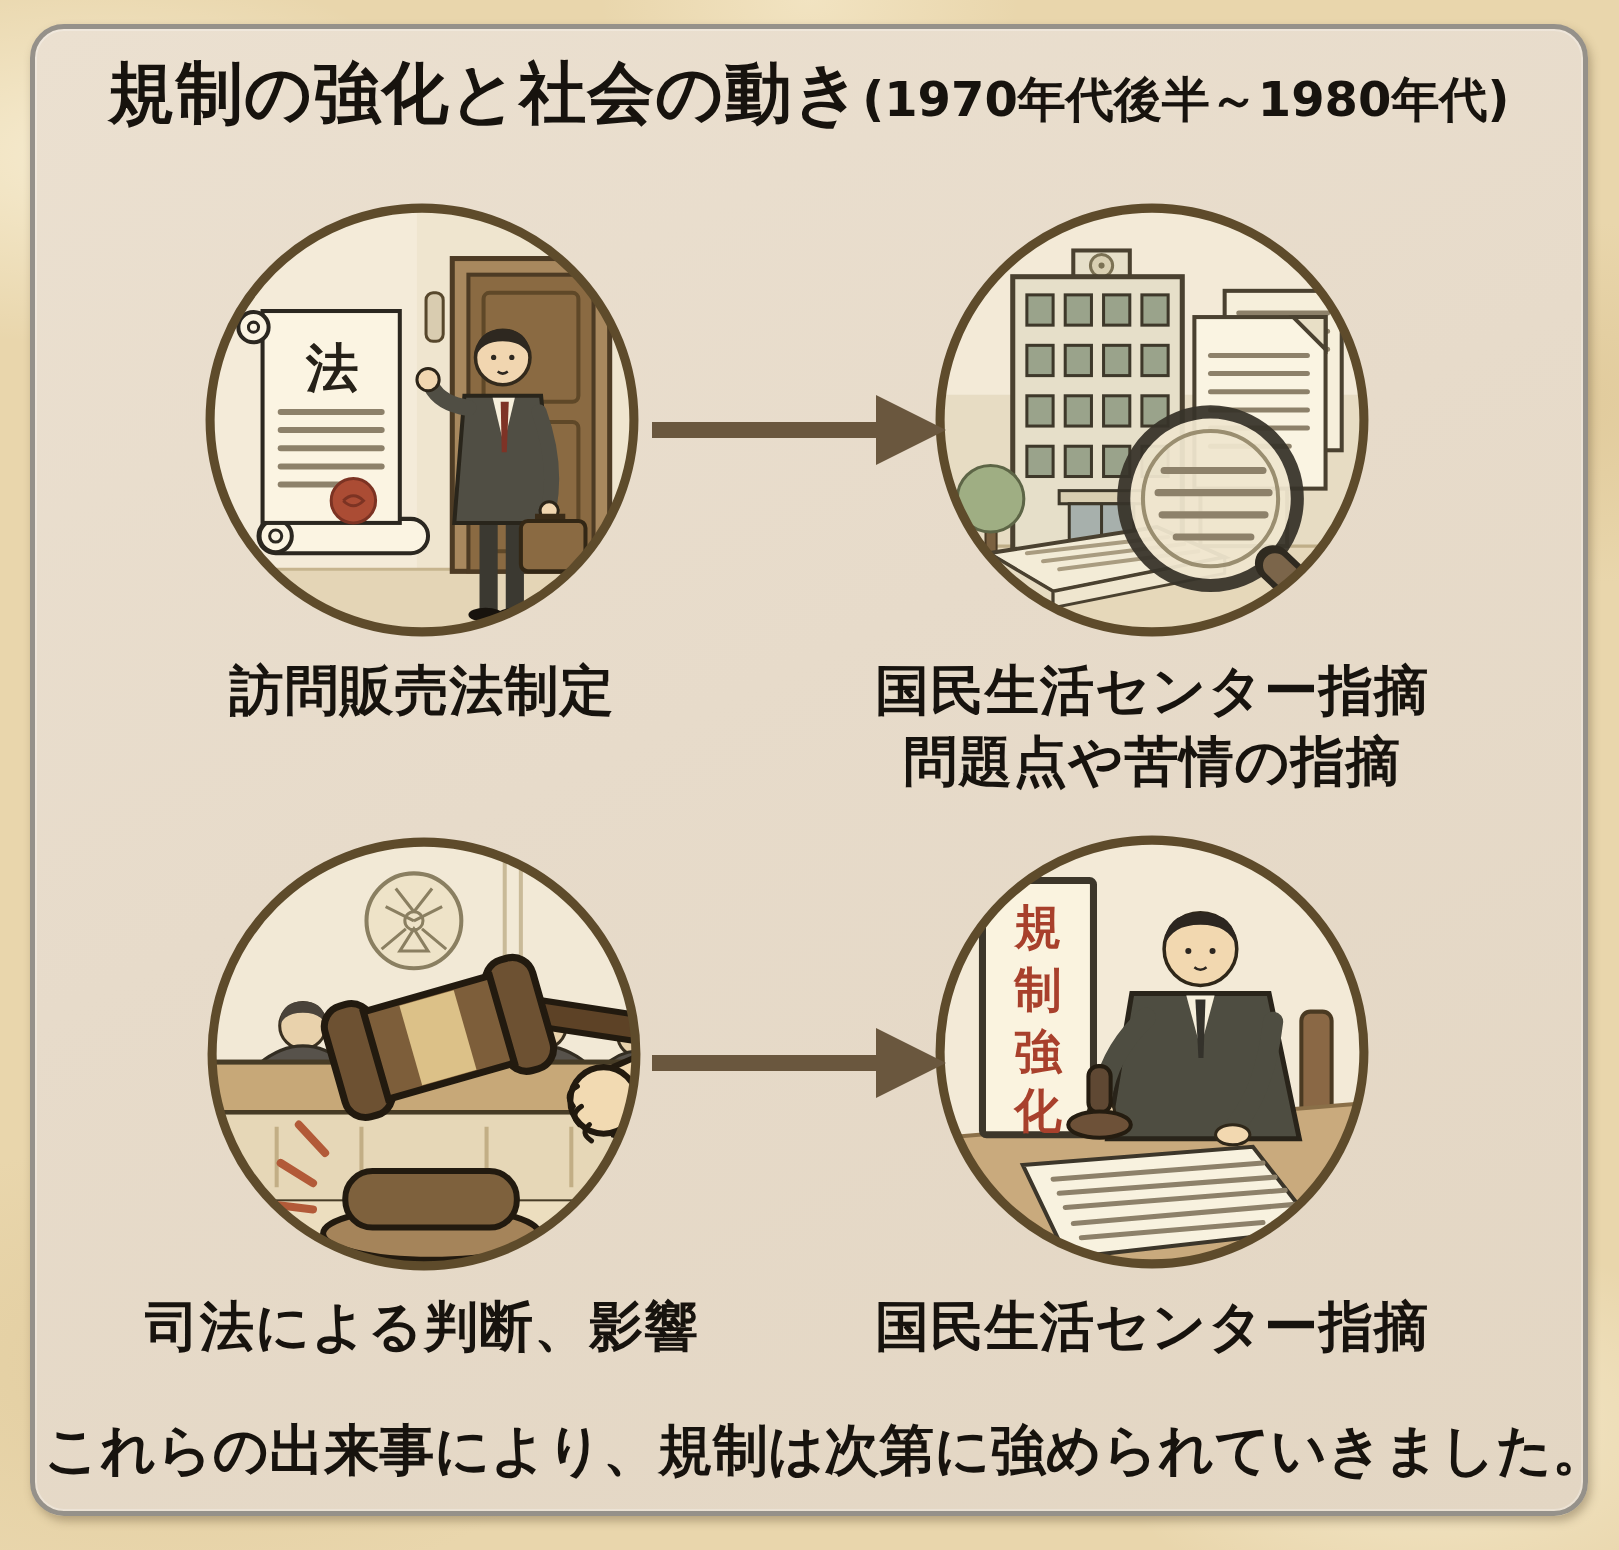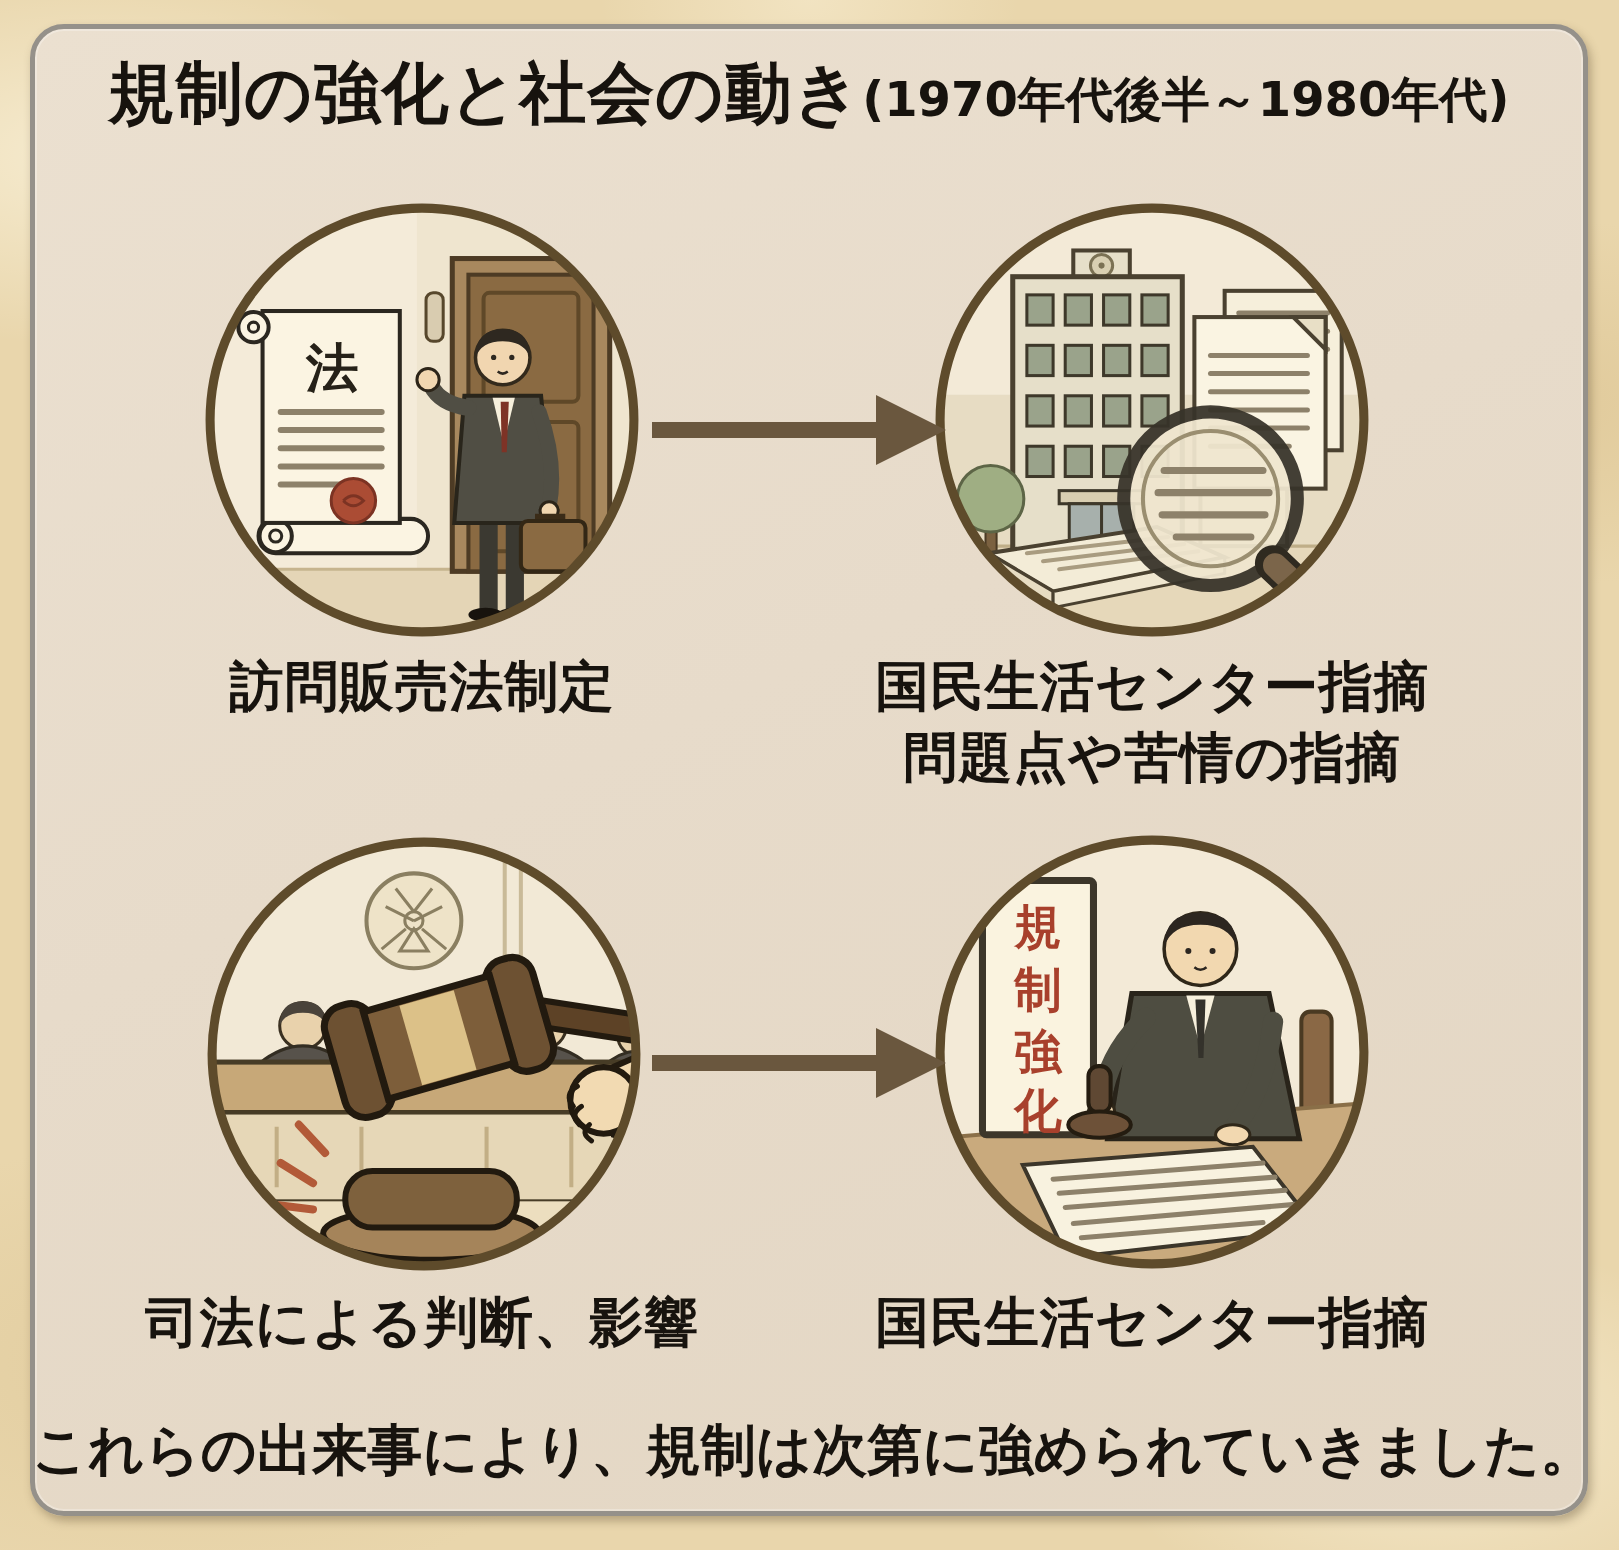--- a/index.html
+++ b/index.html
@@ -24,24 +24,24 @@
   .title-row{
     position:absolute;left:72px;top:48px;display:flex;align-items:baseline;
     color:#17130e;white-space:nowrap;margin-left:36px;
   }
   .title-main{font-size:67px;font-weight:bold;letter-spacing:1px;}
   .title-sub{font-size:48px;font-weight:bold;letter-spacing:0;}
   .circle-ill{position:absolute;width:444px;height:444px;}
   .arrow{position:absolute;width:302px;height:90px;}
   .caption{
     position:absolute;width:740px;text-align:center;color:#17130e;
-    font-size:54px;font-weight:bold;line-height:1.32;letter-spacing:1px;white-space:nowrap;font-family:Liberation Mono, monospace;
+    font-size:54px;font-weight:bold;line-height:1.32;letter-spacing:1px;white-space:nowrap;
   }
   .footer-text{
-    position:absolute;left:32px;top:1414px;width:1538px;
+    position:absolute;left:44px;top:1414px;width:1538px;
     font-size:55px;font-weight:bold;color:#17130e;letter-spacing:0px;white-space:nowrap;
   }
   svg text{font-family:"DejaVu Sans","Liberation Sans",sans-serif;}
 </style>
 </head>
 <body>
 
 <div class="stage">
   <div class="panel"></div>
 

